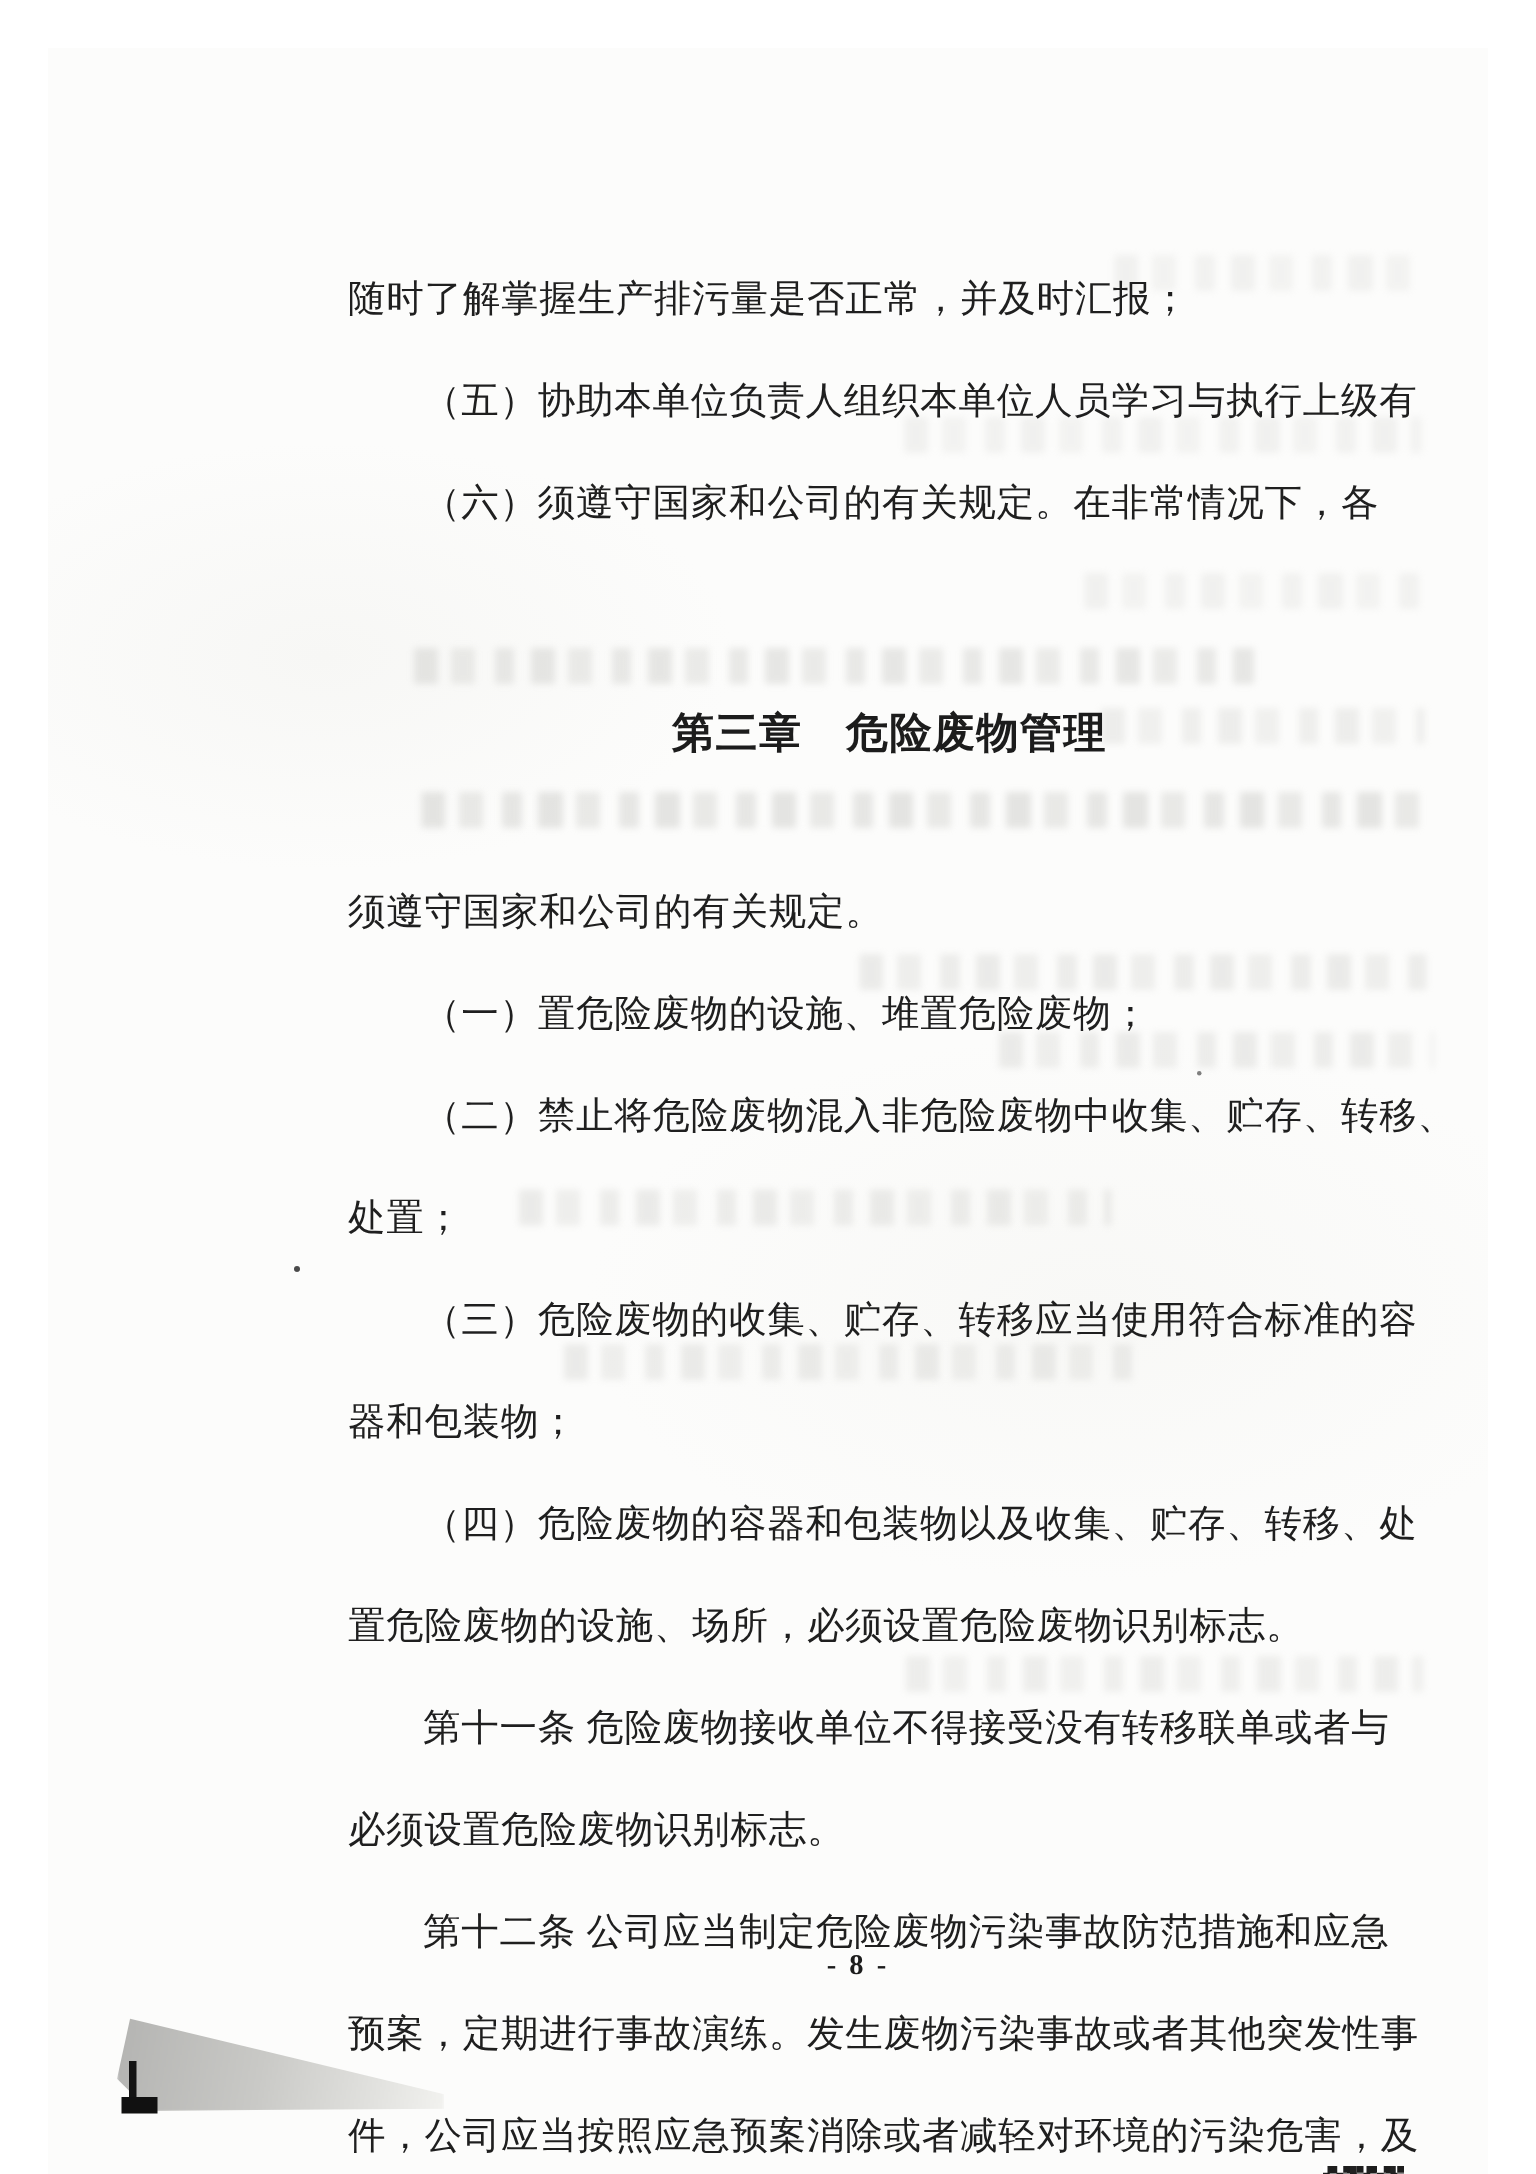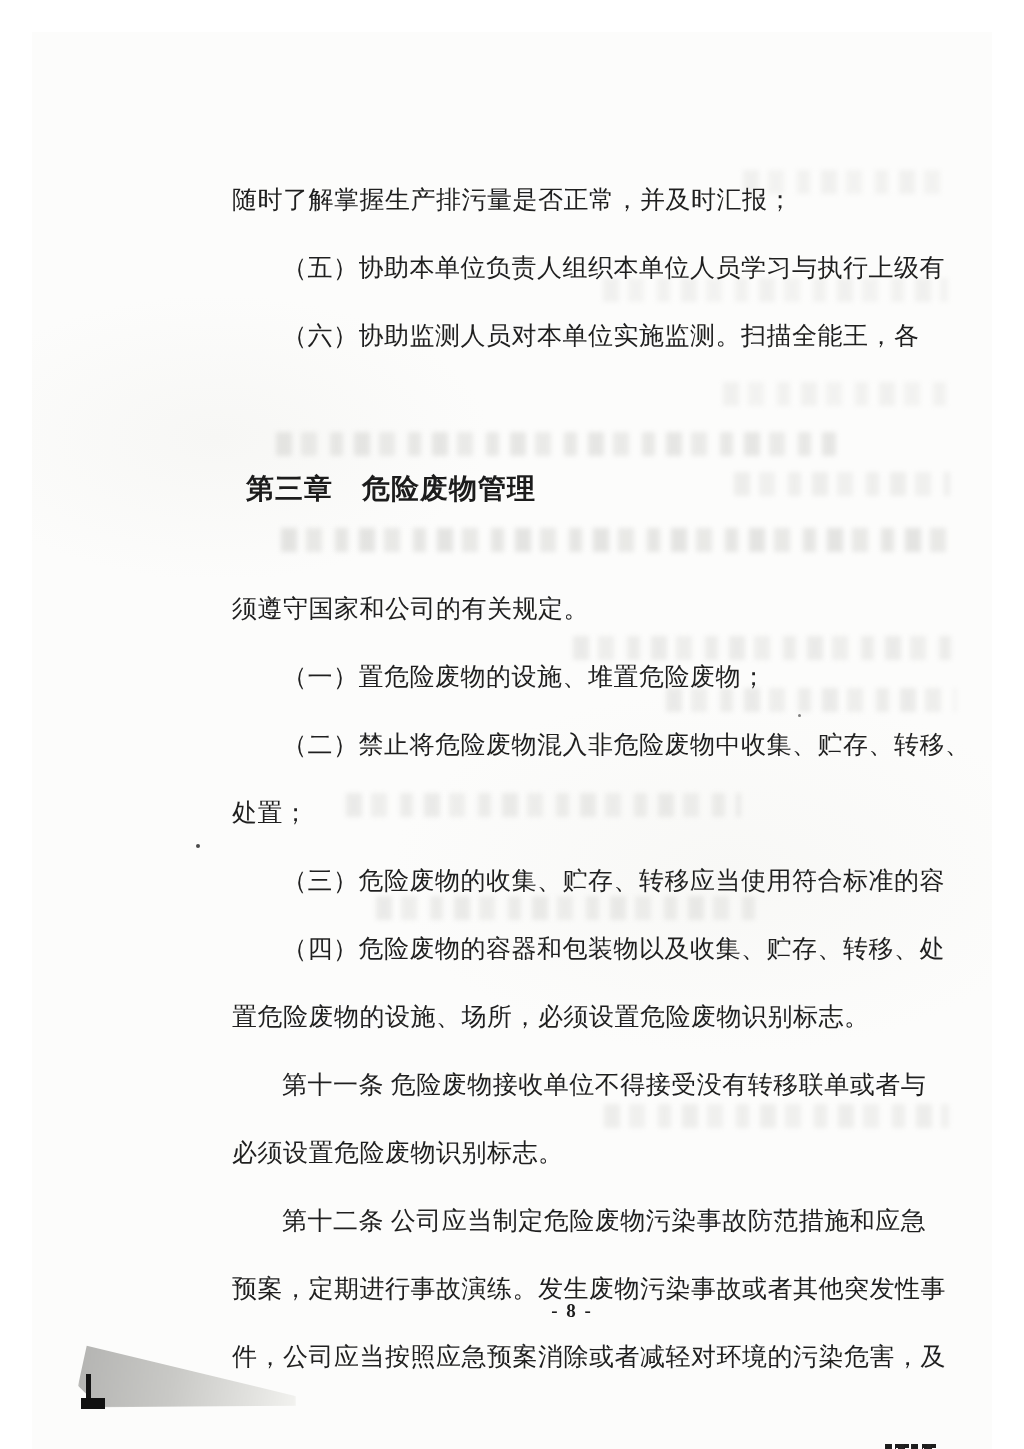--- a/index.html
+++ b/index.html
@@ -27,21 +27,21 @@
     letter-spacing: 0.5px;
     color: #1f1f1f;
   }
   .textblock p.line.indent { padding-left: 50px; }
   #intro-block { top: 110px; }
   #body-block  { top: 519px; }
 
   .chapter {
     position: absolute;
     left: 168px; top: 415px; width: 724px;
-    text-align: left;
+    text-align: center;
     padding-left: 30px;
     font-family: "Liberation Sans", "DejaVu Sans", sans-serif;
     font-weight: 700;
     font-size: 28px;
     line-height: 52px;
     letter-spacing: 1px;
     color: #1c1c1c;
     white-space: nowrap;
   }
 
@@ -145,31 +145,32 @@
   <div class="bleed" style="left:298px; top:745px;  width:395px; opacity:.30;"></div>
   <div class="bleed" style="left:328px; top:848px;  width:390px; opacity:.30;"></div>
   <div class="bleed" style="left:556px; top:1056px; width:345px; opacity:.26;"></div>
 
   <div class="dot" style="left:148px; top:796px; width:4px; height:4px;"></div>
   <div class="dot" style="left:750px; top:666px; width:3px; height:3px; opacity:.7;"></div>
 
   <div class="textblock" id="intro-block">
       <p class="line">随时了解掌握生产排污量是否正常，并及时汇报；</p>
       <p class="line indent">（五）协助本单位负责人组织本单位人员学习与执行上级有</p>
-      <p class="line indent">（六）协助监测人员对本单位实施监测。扫描全能王，各</p>
+      <p class="line indent">（六）须遵守国家和公司的有关规定。在非常情况下，各</p>
     </div>
 
   <h2 class="chapter">第三章　危险废物管理</h2>
 
   <div class="textblock" id="body-block">
       <p class="line">须遵守国家和公司的有关规定。</p>
       <p class="line indent">（一）置危险废物的设施、堆置危险废物；</p>
       <p class="line indent">（二）禁止将危险废物混入非危险废物中收集、贮存、转移、</p>
       <p class="line">处置；</p>
       <p class="line indent">（三）危险废物的收集、贮存、转移应当使用符合标准的容</p>
+      <p class="line">器和包装物；</p>
       <p class="line indent">（四）危险废物的容器和包装物以及收集、贮存、转移、处</p>
       <p class="line">置危险废物的设施、场所，必须设置危险废物识别标志。</p>
       <p class="line indent">第十一条 危险废物接收单位不得接受没有转移联单或者与</p>
       <p class="line">必须设置危险废物识别标志。</p>
       <p class="line indent">第十二条 公司应当制定危险废物污染事故防范措施和应急</p>
       <p class="line">预案，定期进行事故演练。发生废物污染事故或者其他突发性事</p>
       <p class="line">件，公司应当按照应急预案消除或者减轻对环境的污染危害，及</p>
     </div>
 
   <div class="pagenum">- 8 -</div>

